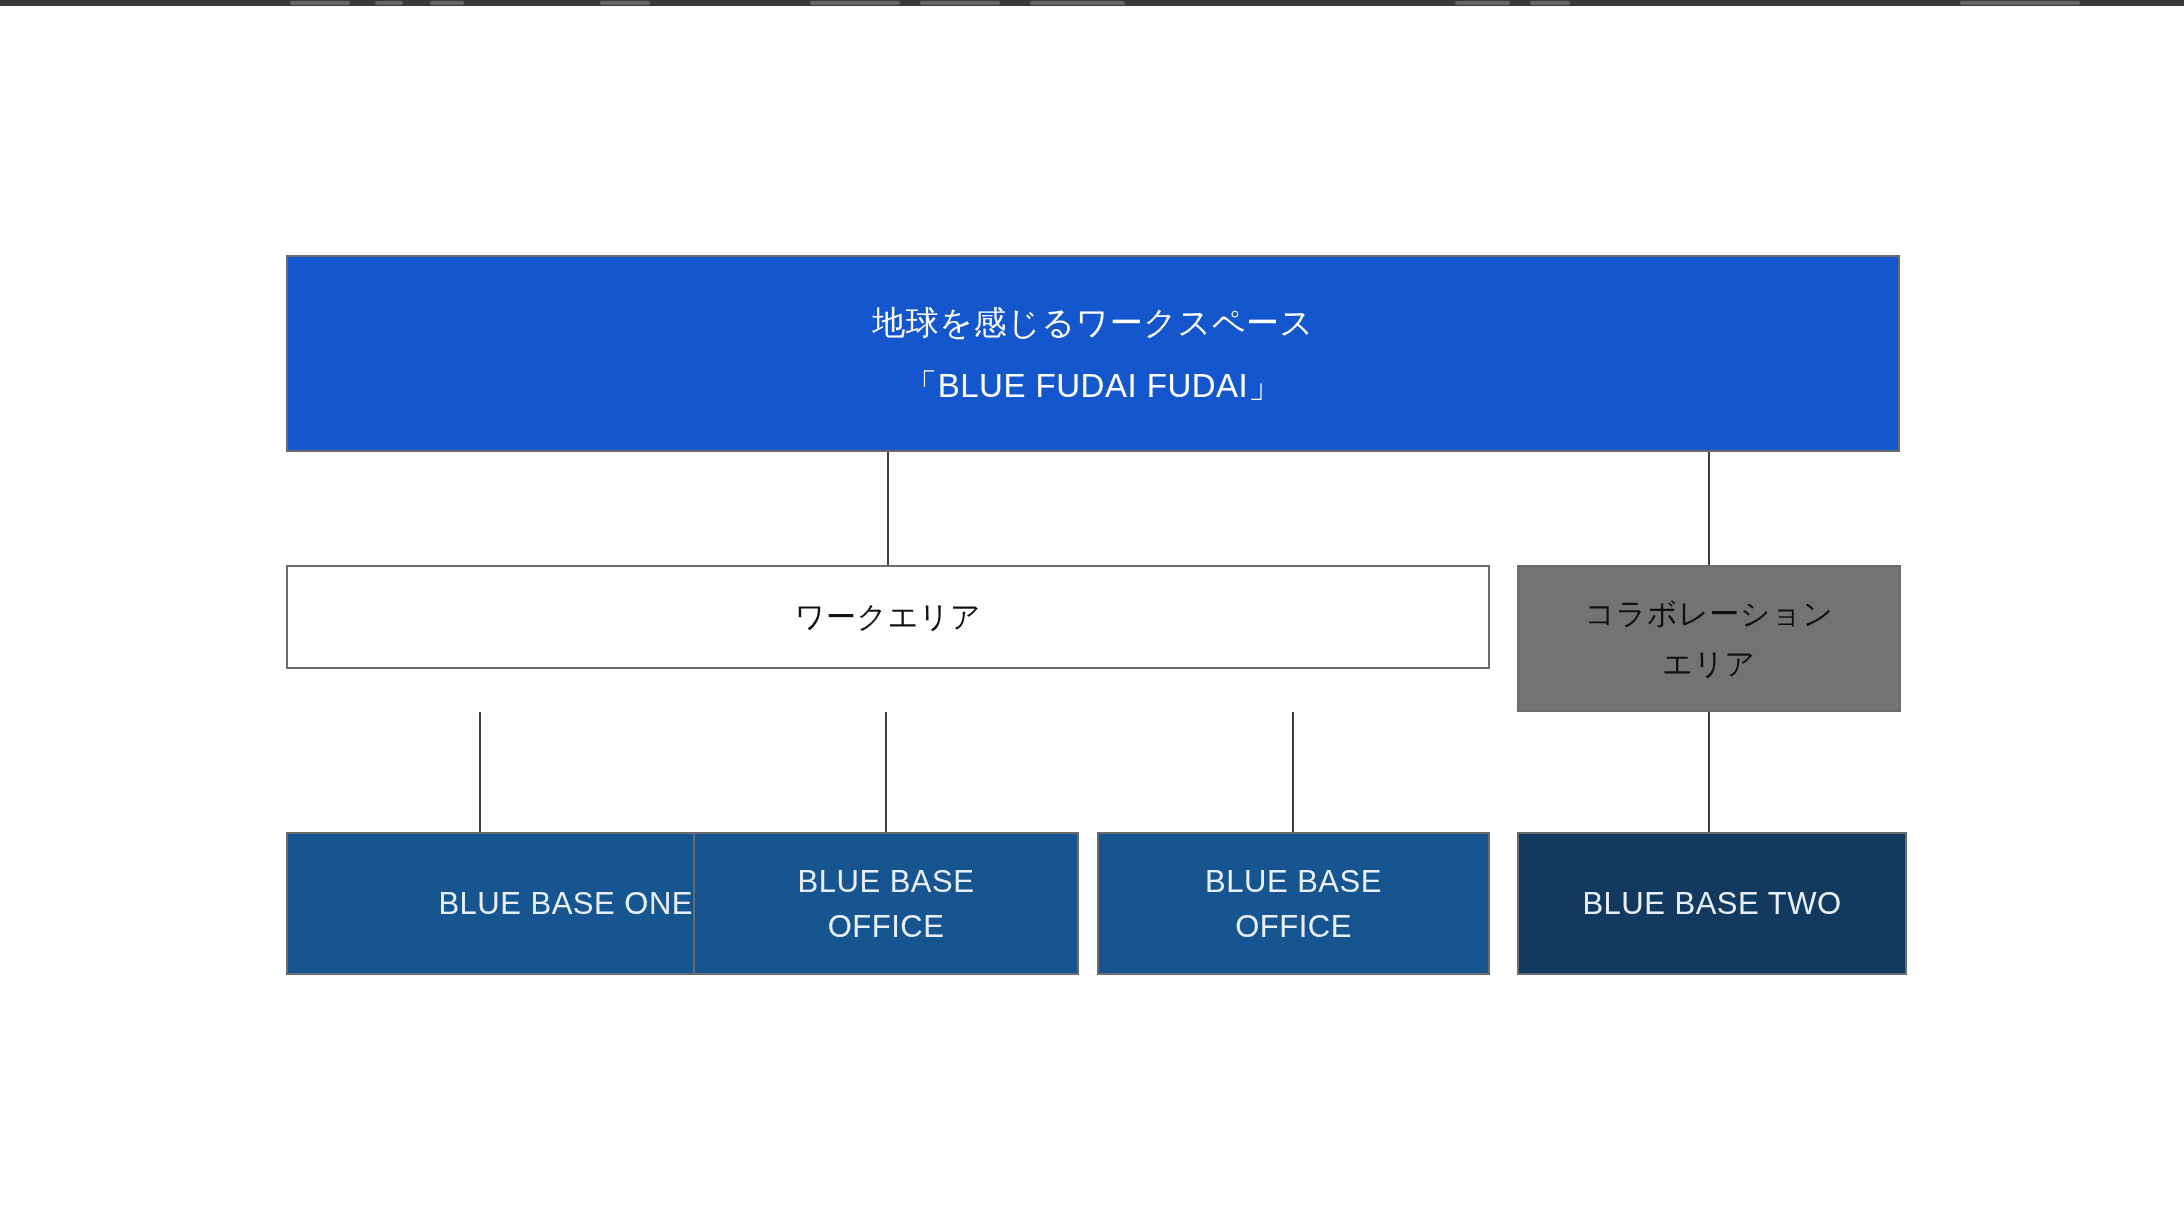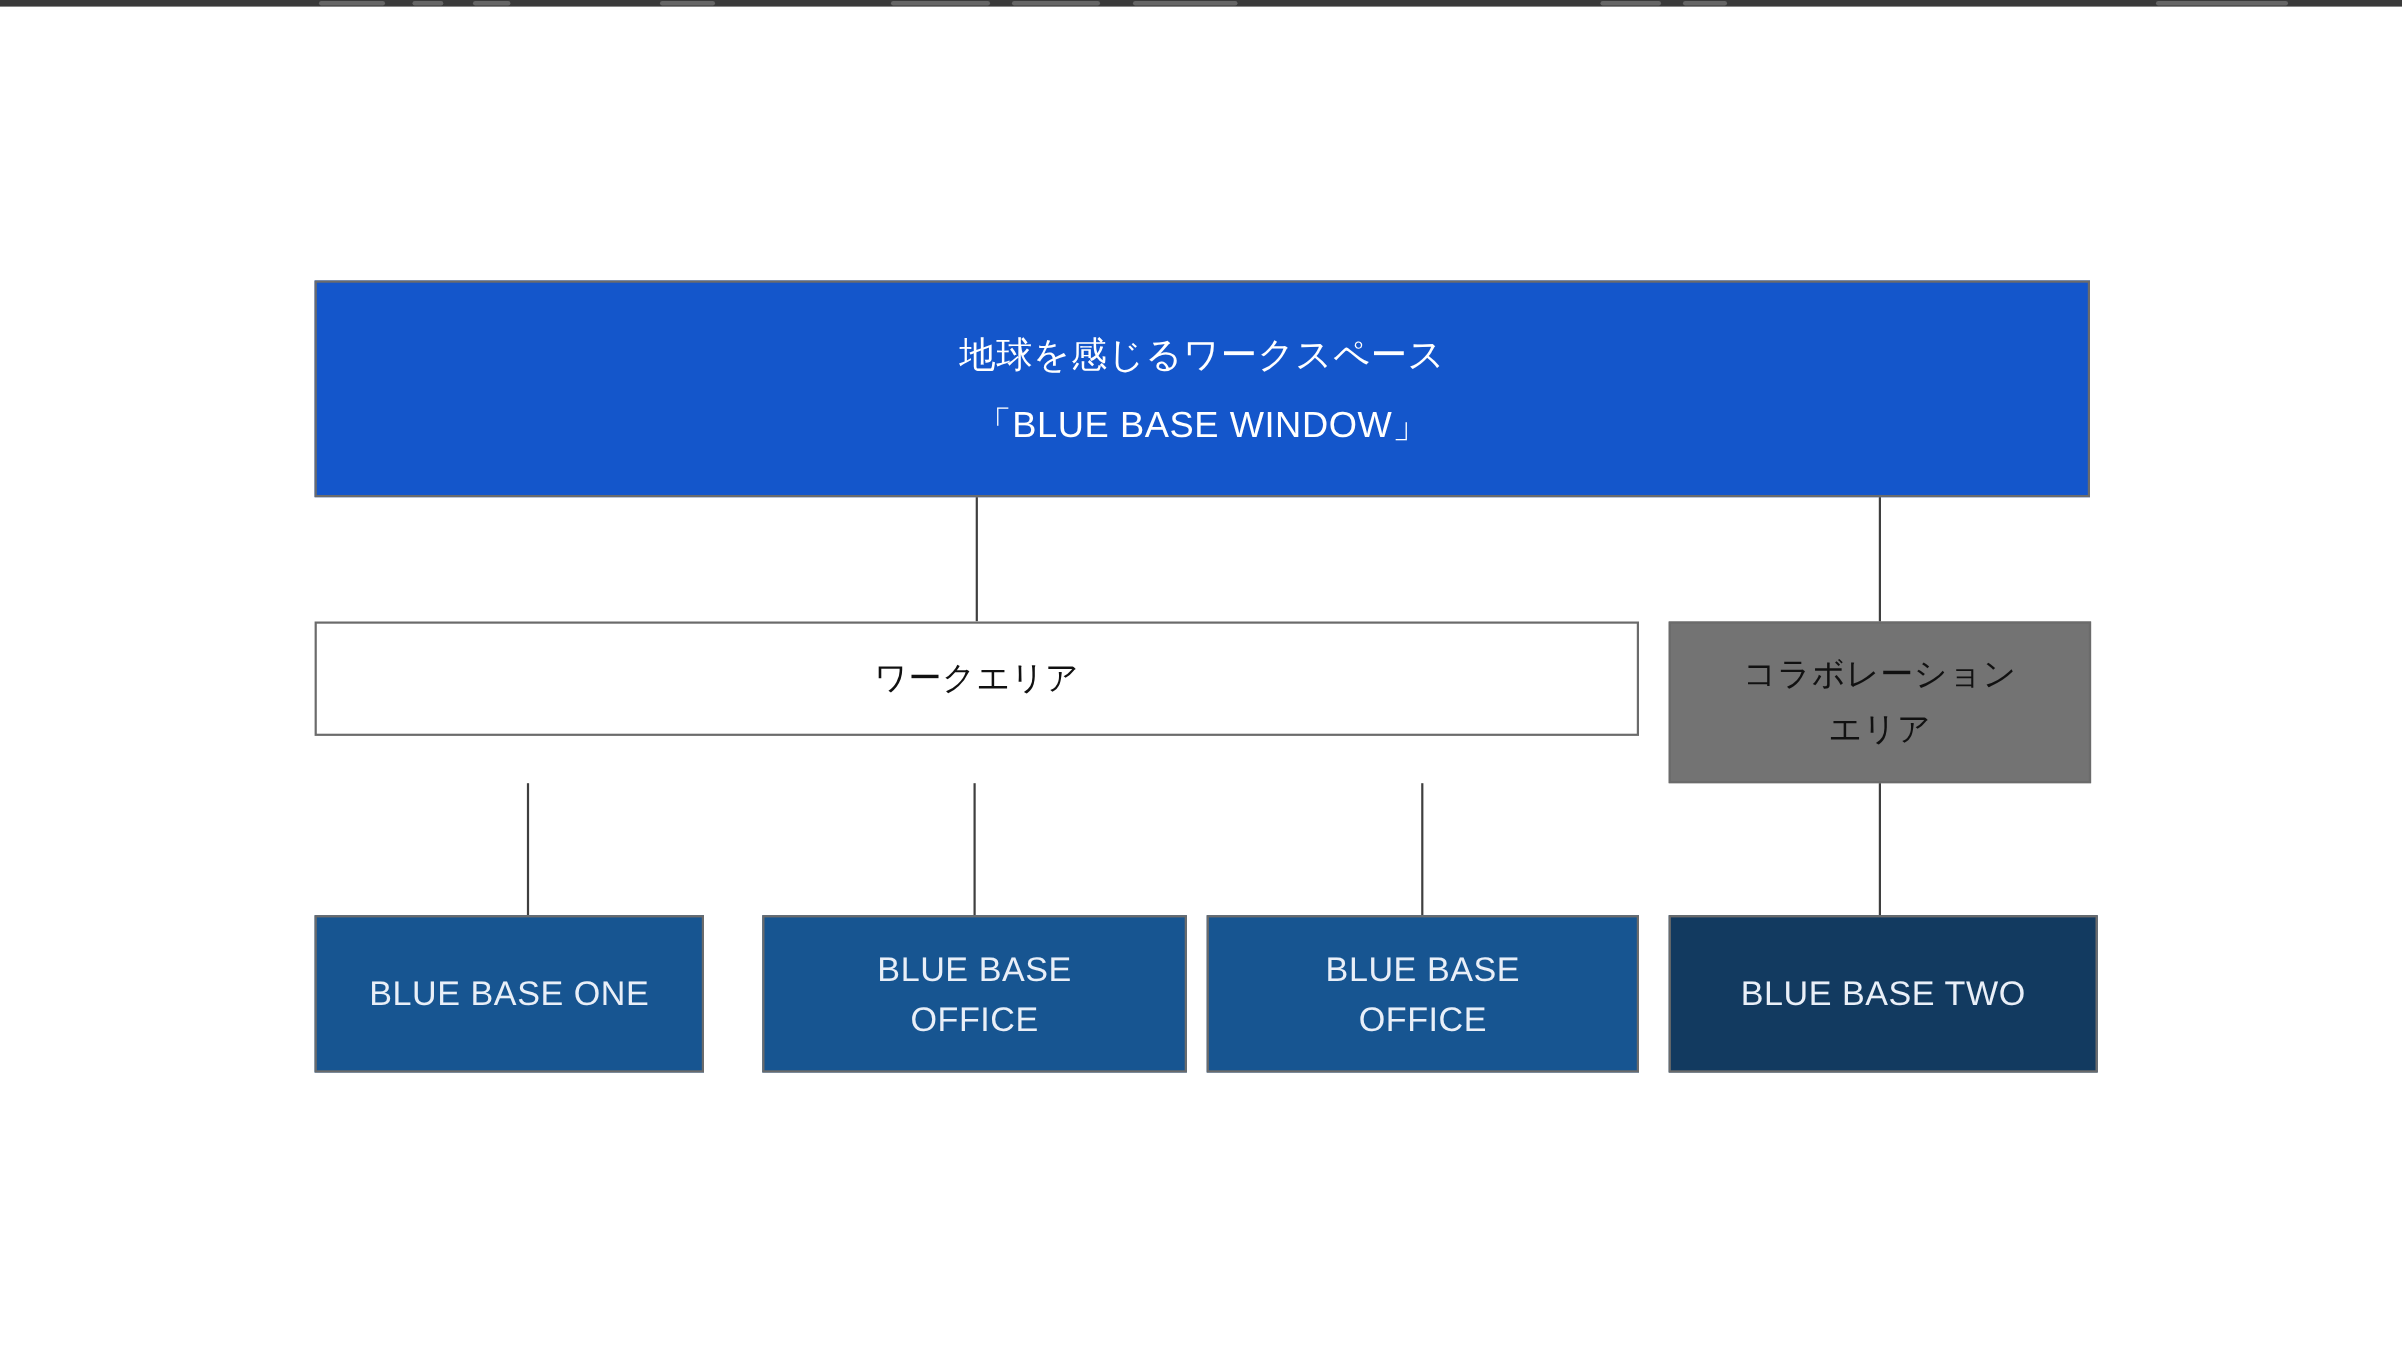--- a/index.html
+++ b/index.html
@@ -54,21 +54,21 @@
   }
   .node-l2 .line { line-height: 50px; }
   #work-area    { left: 286px;  top: 565px; width: 1204px; height: 104px; }
   #collab-area  { left: 1517px; top: 565px; width: 384px;  height: 147px; }
 
   .node-l3 {
     font-size: 31px;
     letter-spacing: 0.5px;
   }
   .node-l3 .line { line-height: 45px; }
-  #blue-base-one    { left: 286px;  top: 832px; width: 354px; height: 143px; }
+  #blue-base-one    { left: 286px;  top: 832px; width: 409px; height: 143px; align-items: flex-end; }
   #blue-base-window { left: 693px;  top: 832px; width: 386px; height: 143px; }
   #blue-base-office { left: 1097px; top: 832px; width: 393px; height: 143px; }
   #blue-base-two    { left: 1517px; top: 832px; width: 390px; height: 143px; }
 
   
   .connector {
     position: absolute;
     width: 2px;
   }
   #conn-root-work    { left: 887px;  top: 452px; height: 113px; }
@@ -91,21 +91,21 @@
     <div class="smudge" style="left:810px;width:90px"></div>
     <div class="smudge" style="left:920px;width:80px"></div>
     <div class="smudge" style="left:1030px;width:95px"></div>
     <div class="smudge" style="left:1455px;width:55px"></div>
     <div class="smudge" style="left:1530px;width:40px"></div>
     <div class="smudge" style="left:1960px;width:120px"></div>
   </div>
 
   <div class="node node-root" style="color: rgb(255, 255, 255); background-color: rgb(20, 86, 203);">
     <span class="line">地球を感じるワークスペース</span>
-    <span class="line">「BLUE BASE WINDOW」</span>
+    <span class="line">「BLUE FUDAI FUDAI」</span>
   </div>
 
   <div class="connector" id="conn-root-work" style="background-color: rgb(63, 63, 63);"></div>
   <div class="connector" id="conn-root-collab" style="background-color: rgb(63, 63, 63);"></div>
 
   <div class="node node-l2" id="work-area" style="color: rgb(17, 17, 17); background-color: rgb(255, 255, 255);">
     <span class="line">ワークエリア</span>
 
   </div>
   <div class="node node-l2" id="collab-area" style="color: rgb(17, 17, 17); background-color: #737373;">

